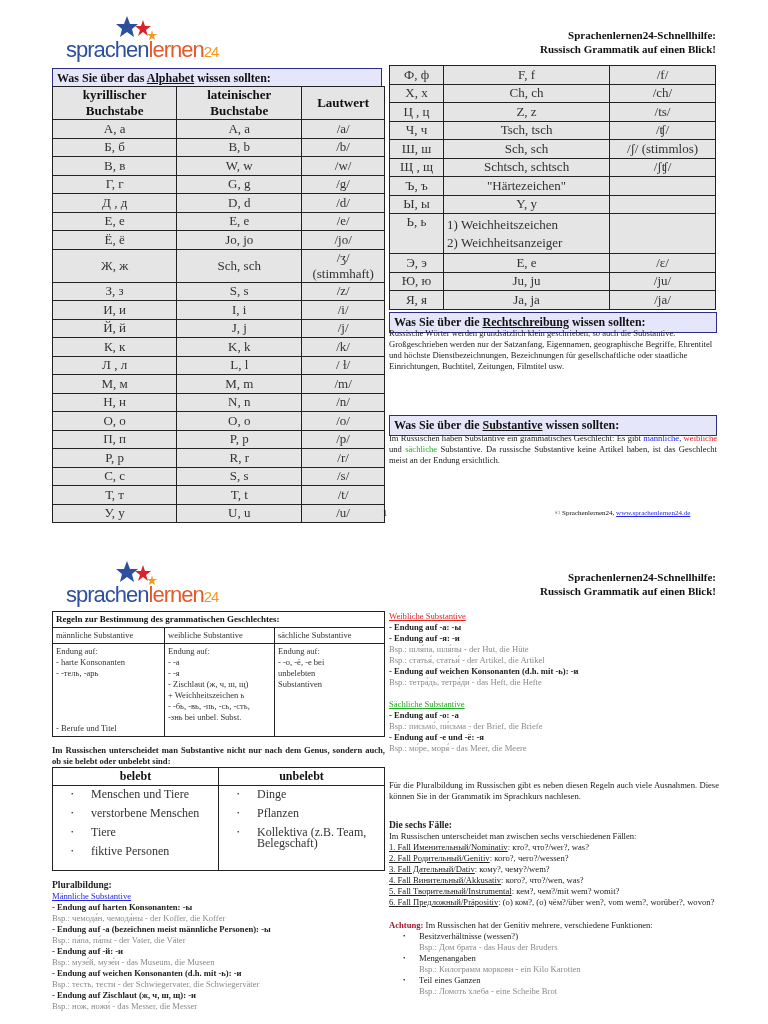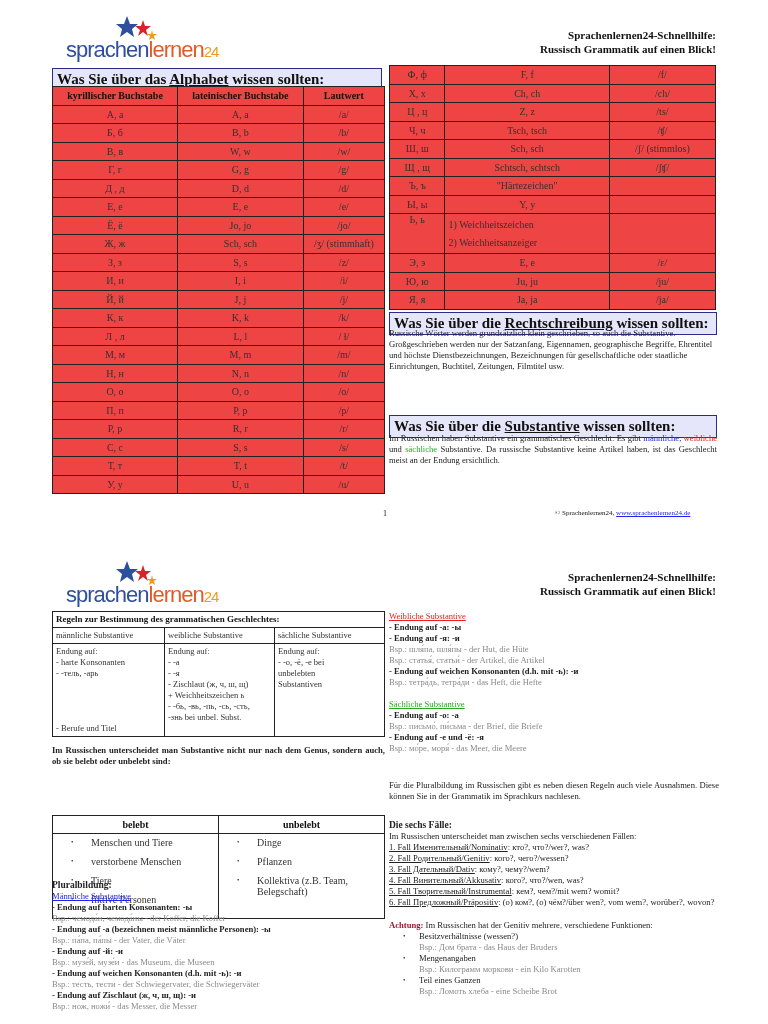--- a/index.html
+++ b/index.html
@@ -11,24 +11,24 @@
   .page2 { top: 545px; height: 479px; }
 
   .logo { position: absolute; left: 66px; top: 15px; width: 140px; height: 50px; }
   .logo .stars { position: absolute; left: 47px; top: 0; width: 50px; height: 28px; }
   .logo .word { position: absolute; left: 0; top: 22px; font-family: "Liberation Sans", "DejaVu Sans", sans-serif; font-size: 22px; letter-spacing: -1px; color: #2d4f9e; white-space: nowrap; }
   .logo .word .lern { color: #e35a2a; }
   .logo .word .n24 { color: #f39a1e; font-size: 15px; }
 
   .doc-title { position: absolute; right: 52px; top: 28px; text-align: right; font-weight: bold; font-size: 11px; line-height: 14px; }
 
-  .box-heading { position: absolute; background: #e6e6fa; border: 1px solid #2b2b8a; font-weight: bold; font-size: 15px; padding: 2px 4px; }
+  .box-heading { position: absolute; background: #e6e6fa; border: 1px solid #2b2b8a; font-weight: bold; font-size: 12px; padding: 2px 4px; }
   .box-heading u { text-decoration: underline; }
 
-  table.grid { position: absolute; border-collapse: collapse; font-size: 10px; background: #ef4444; }
+  table.grid { position: absolute; border-collapse: collapse; font-size: 13px; background: #e5e5e5; }
   table.grid td, table.grid th { border: 1px solid #222; text-align: center; height: 18.5px; padding: 0 3px; font-weight: normal; color: #333; }
   table.grid th { font-weight: bold; color: #111; }
   table.grid td.left { text-align: left; }
 
   .para { position: absolute; font-size: 8.6px; line-height: 11px; color: #222; text-align: justify; }
   .blue { color: #2222ee; }
   .red { color: #e82020; }
   .green { color: #22aa22; }
   .grey { color: #8a8a8a; }
   .bold { font-weight: bold; }
@@ -36,21 +36,21 @@
   .maroon { color: #a01830; font-weight: bold; }
 
   .footer-num { position: absolute; left: 383px; top: 509px; font-size: 8px; }
   .footer-copy { position: absolute; left: 555px; top: 509px; font-size: 7px; }
   .footer-copy a { color: #2222ee; text-decoration: underline; }
 
   table.gender { position: absolute; border-collapse: collapse; font-size: 8.5px; }
   table.gender td { border: 1px solid #222; vertical-align: top; padding: 2px 3px; line-height: 11px; color: #333; }
   table.gender td.head { font-weight: bold; color: #111; font-size: 9px; }
 
-  table.belebt { position: absolute; border-collapse: collapse; font-size: 10px; margin-top: 48px; }
+  table.belebt { position: absolute; border-collapse: collapse; font-size: 12px; }
   table.belebt th { border: 1px solid #222; font-weight: bold; height: 18px; }
   table.belebt td { border: 1px solid #222; vertical-align: top; padding: 3px 0 5px 0; }
   table.belebt ul { list-style: none; }
   table.belebt li { position: relative; padding-left: 38px; line-height: 11px; margin-bottom: 8px; color: #333; }
   table.belebt li::before { content: "•"; position: absolute; left: 18px; font-size: 7px; }
 
   .line { display: block; white-space: nowrap; }
   .bullets li { list-style: none; position: relative; padding-left: 30px; }
   .bullets li::before { content: "•"; position: absolute; left: 14px; font-size: 7px; }
 </style>

